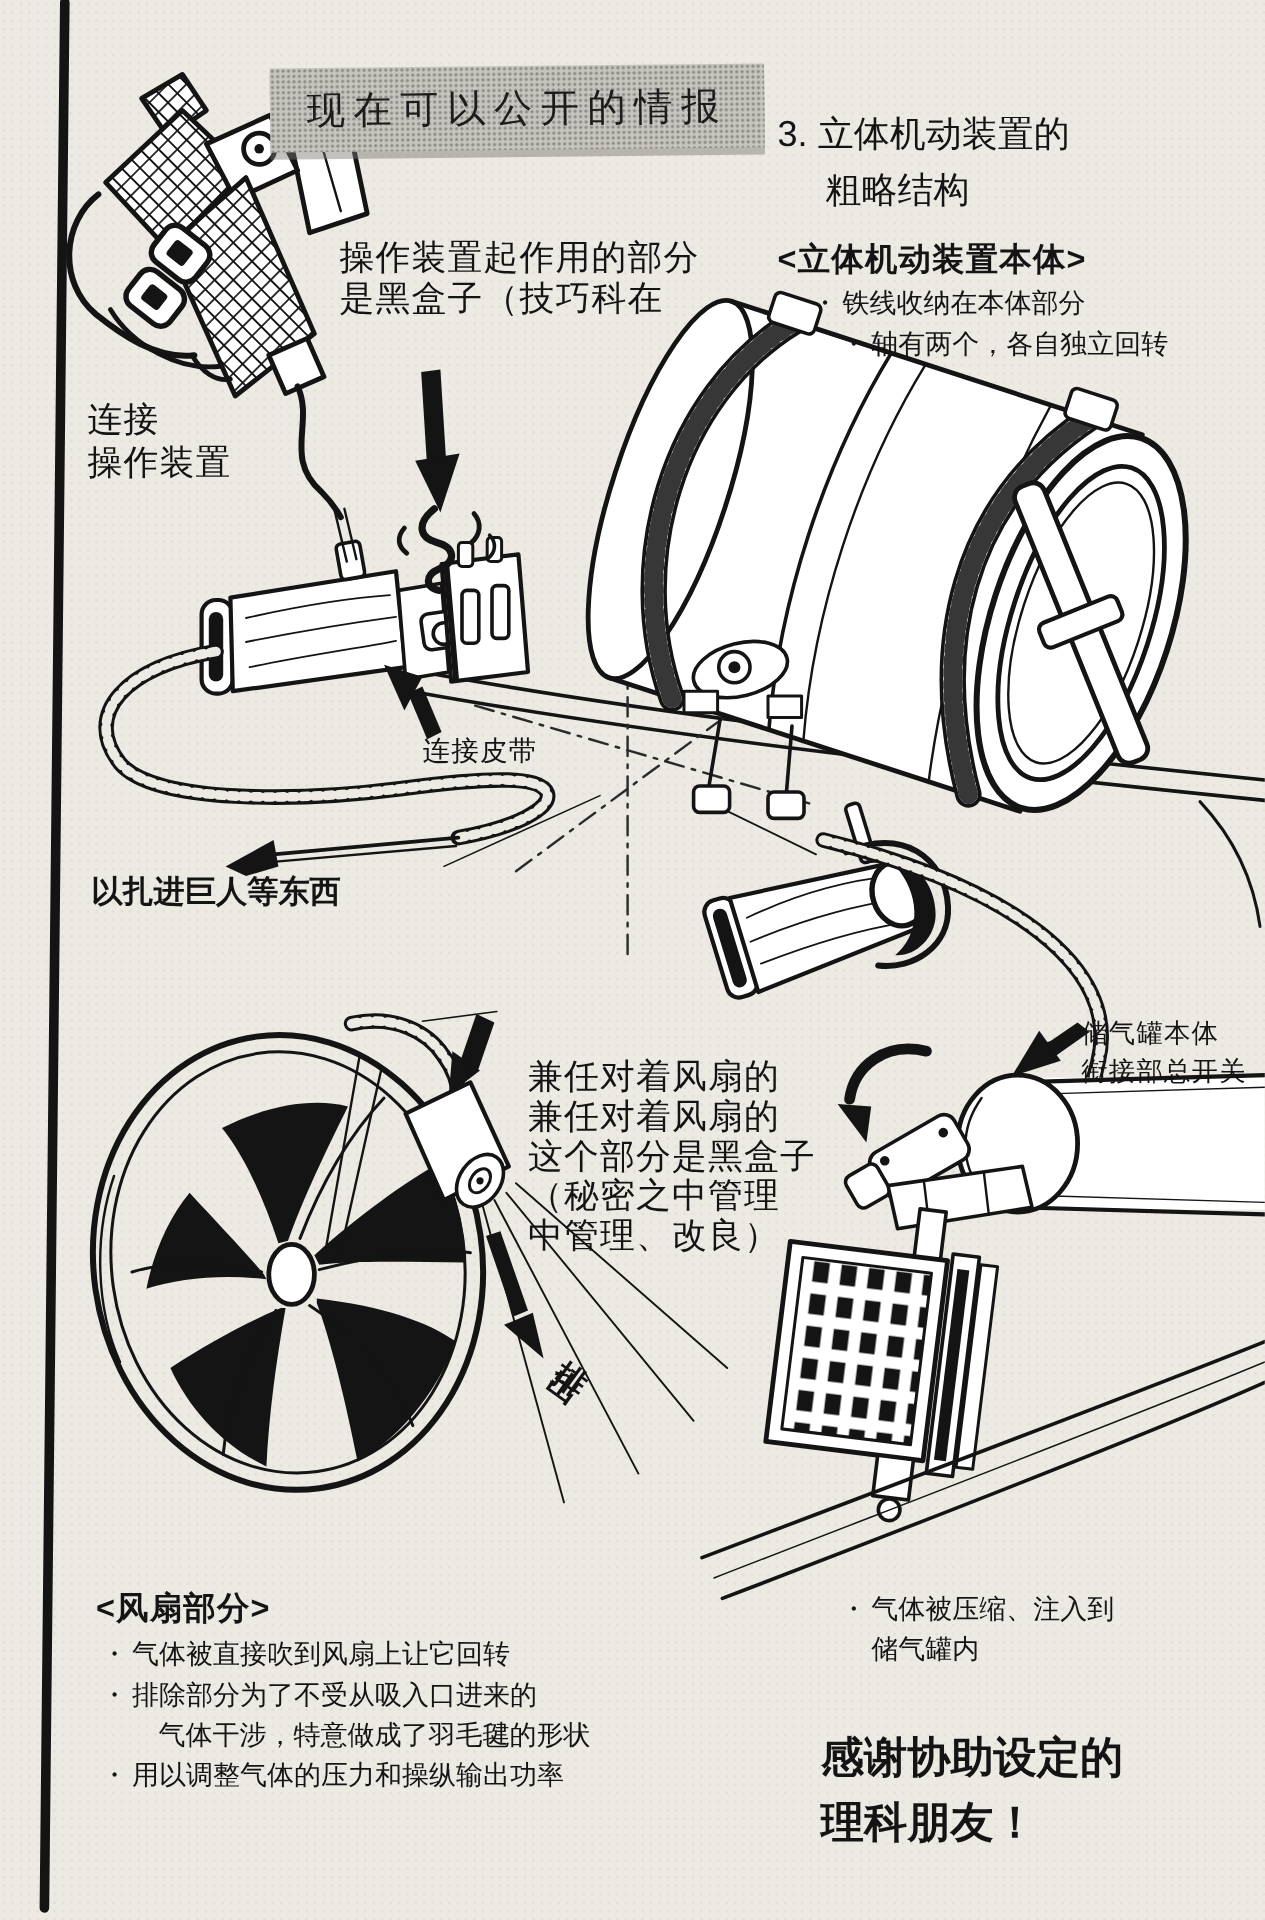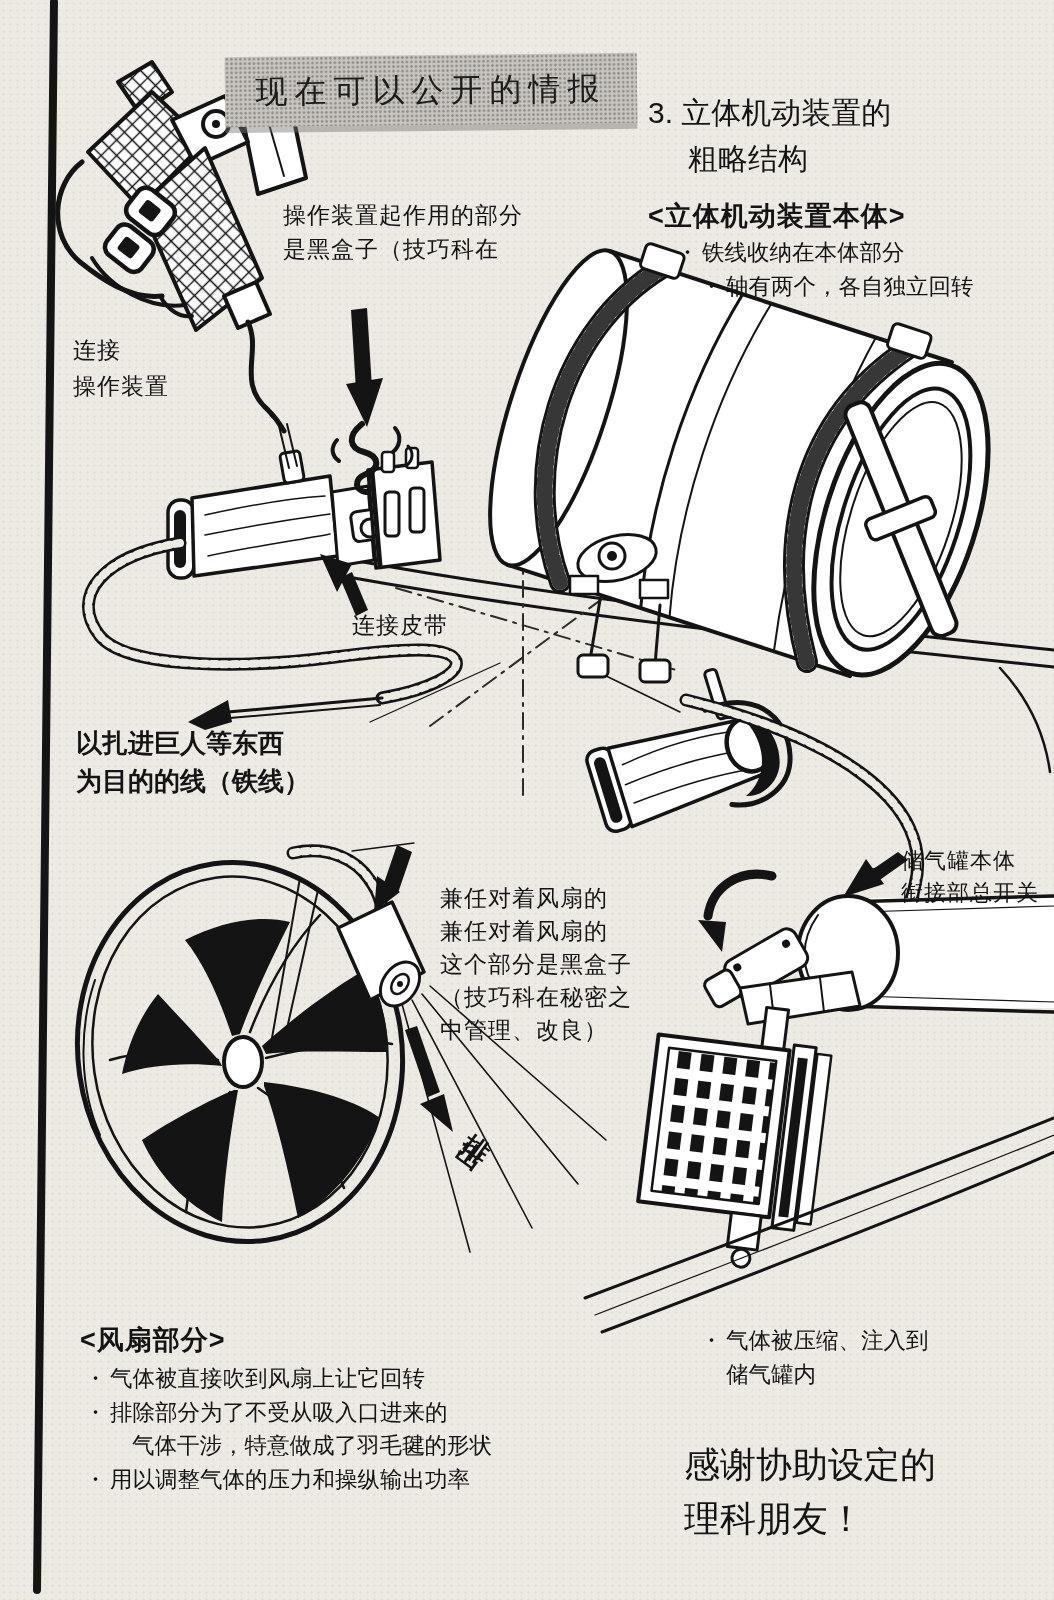--- a/index.html
+++ b/index.html
@@ -23,28 +23,28 @@
     box-shadow:0 6px 0 rgba(120,118,112,.45);
   }
   .heading{left:648px;top:90px;font-size:30px;font-weight:400;line-height:46px;}
   .heading .l2{margin-left:40px;}
   .sec-title{font-size:27px;font-weight:700;letter-spacing:1px;}
   .bullets{font-size:22.5px;line-height:33.5px;}
   .bullets .row{display:flex;}
   .bullets .dot{width:26px;}
   .ind{margin-left:24px;}
   .ind2{margin-left:22px;}
-  .ann{font-size:23px;line-height:34px;letter-spacing:1px;}
+  .ann{font-size:29px;line-height:34px;letter-spacing:1px;}
   .bold-label{font-size:26px;font-weight:700;line-height:38px;}
   .exhaust{
     left:452px;top:1112px;height:90px;
     writing-mode:vertical-rl;transform:rotate(36deg);
     font-size:27px;font-weight:700;letter-spacing:8px;
   }
-  .thanks{left:684px;top:1438px;font-size:36px;font-weight:400;line-height:54px;}
+  .thanks{left:684px;top:1438px;font-size:36px;font-weight:700;line-height:54px;}
   svg{position:absolute;left:0;top:0;}
   svg *{stroke-linecap:round;stroke-linejoin:round;}
 </style>
 </head>
 <body>
 
 <svg width="1054" height="1600" viewBox="0 0 1054 1600" stroke="#141414" fill="none">
   <defs>
     <pattern id="xh" width="11" height="11" patternUnits="userSpaceOnUse" patternTransform="rotate(45)">
       <path d="M0,5.5 H11 M5.5,0 V11" stroke="#141414" stroke-width="1.4"></path>
@@ -312,28 +312,27 @@
 
 <div class="t ann" style="left:73px;top:332px;line-height:36px;">
   <div>连接</div>
   <div>操作装置</div>
 </div>
 
 <div class="t ann" style="left:352px;top:608px;font-size:23px;">连接皮带</div>
 
 <div class="t bold-label" style="left:76px;top:724px;">
   <div>以扎进巨人等东西</div>
-  <div>为目的的线（铁线）</div>
 </div>
 
 <div class="t ann" style="left:440px;top:841px;line-height:33px;margin-top:41px;">
   <div>兼任对着风扇的</div>
   <div>兼任对着风扇的</div>
   <div>这个部分是黑盒子</div>
-  <div>（技巧科在秘密之</div>
+  <div>（秘密之中管理</div>
   <div>中管理、改良）</div>
 </div>
 
 <div class="t ann" style="left:901px;top:845px;font-size:22px;line-height:32px;">
   <div>储气罐本体</div>
   <div>衔接部总开关</div>
 </div>
 
 <div class="t exhaust">排出</div>
 

